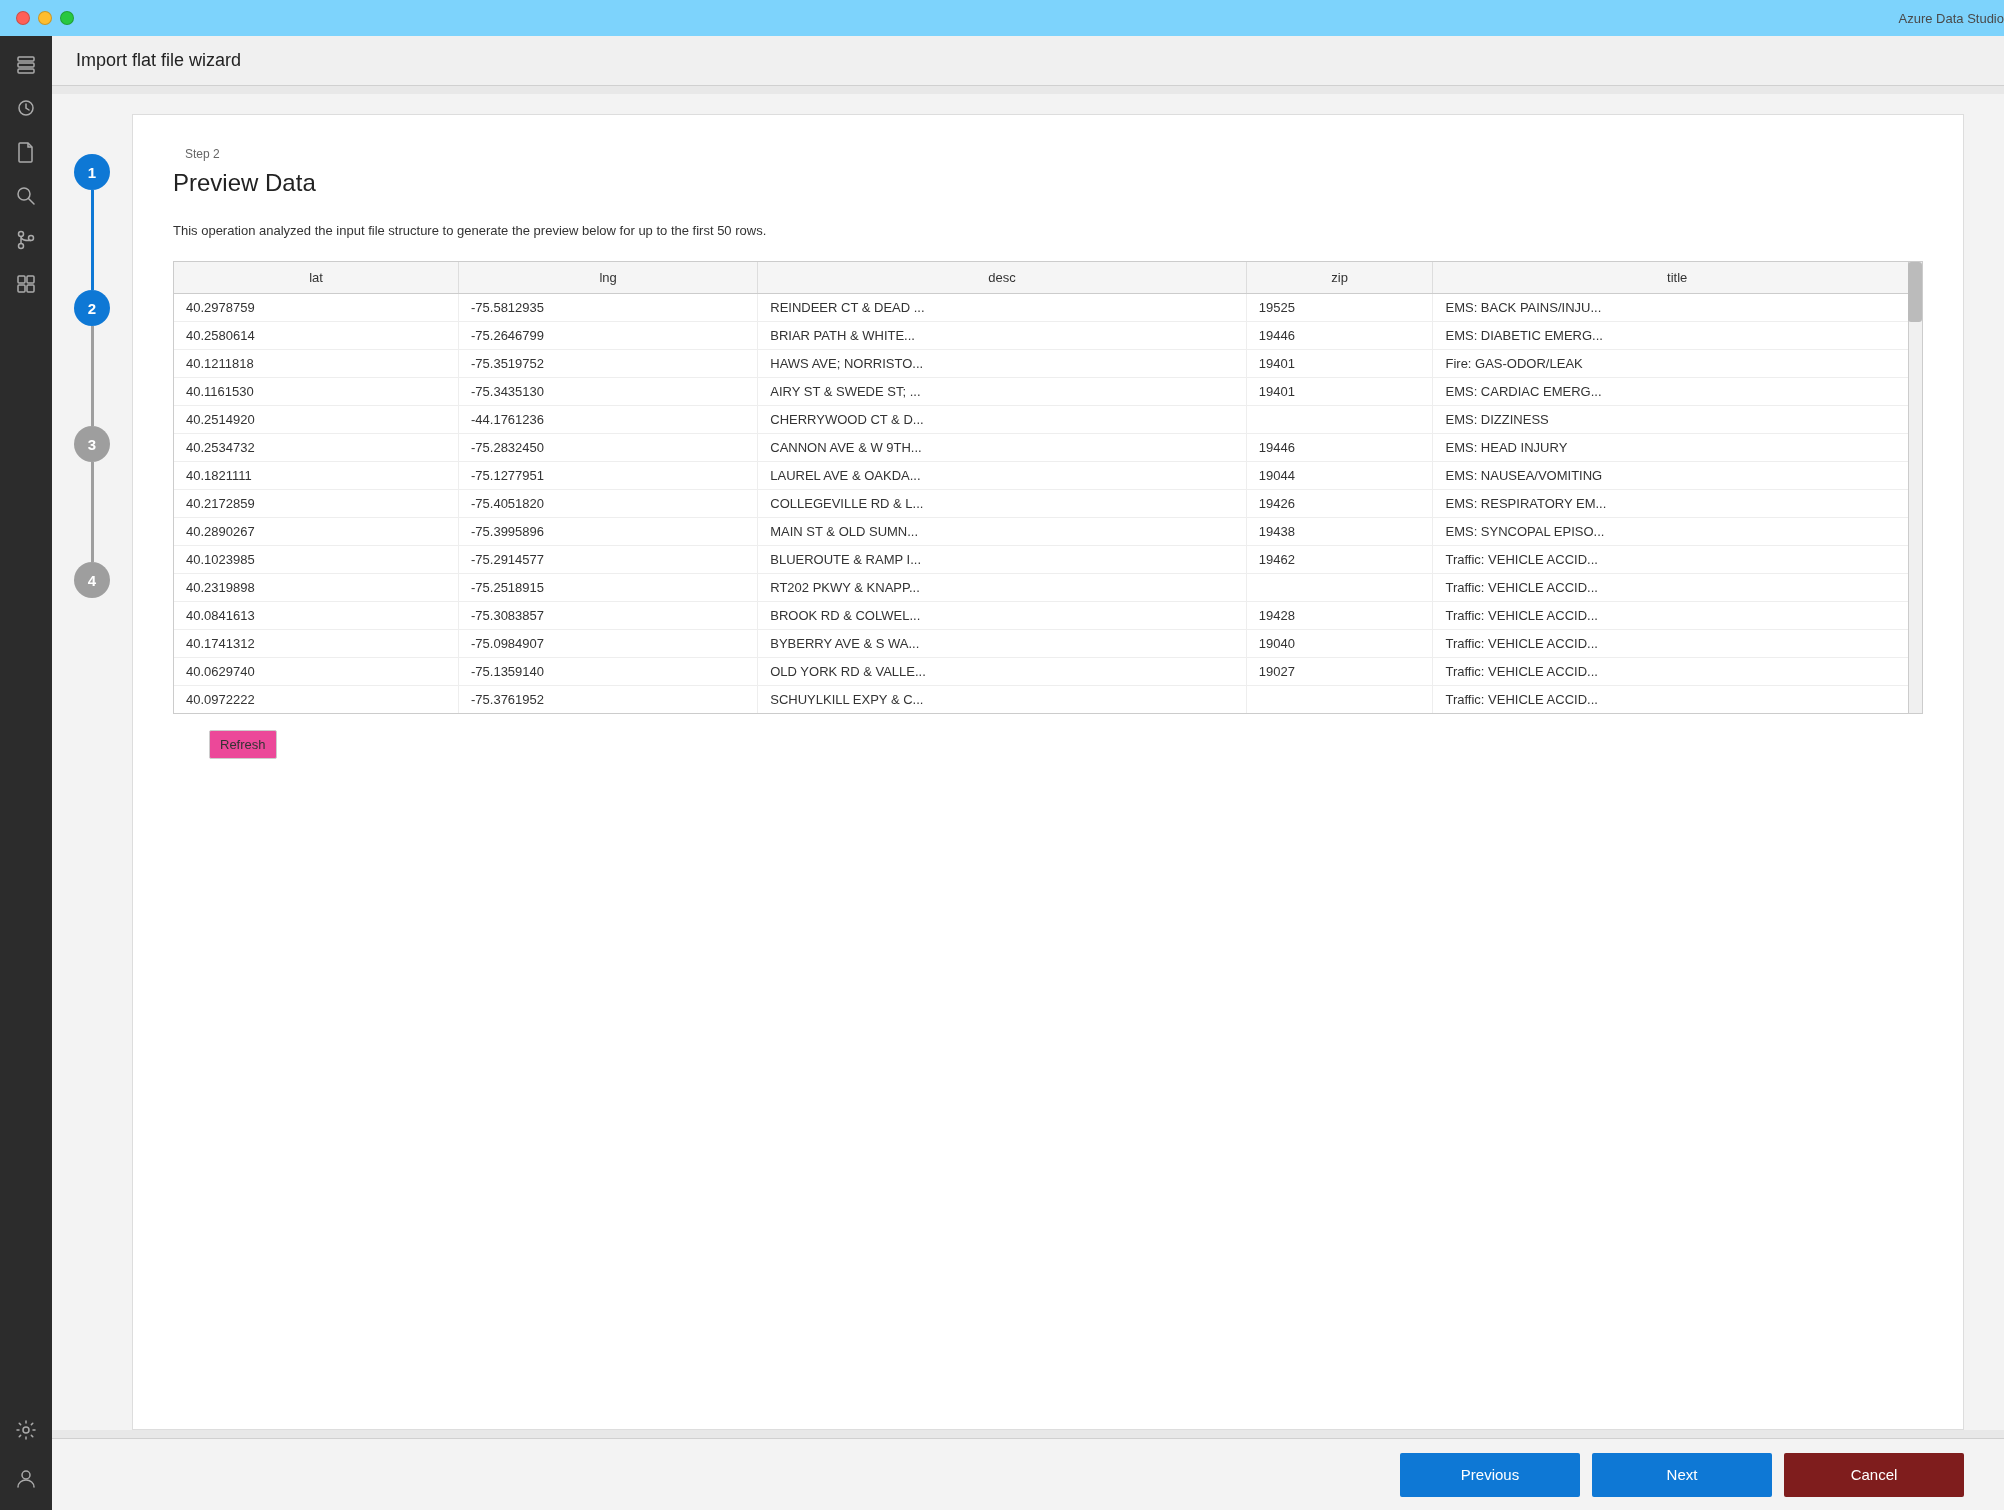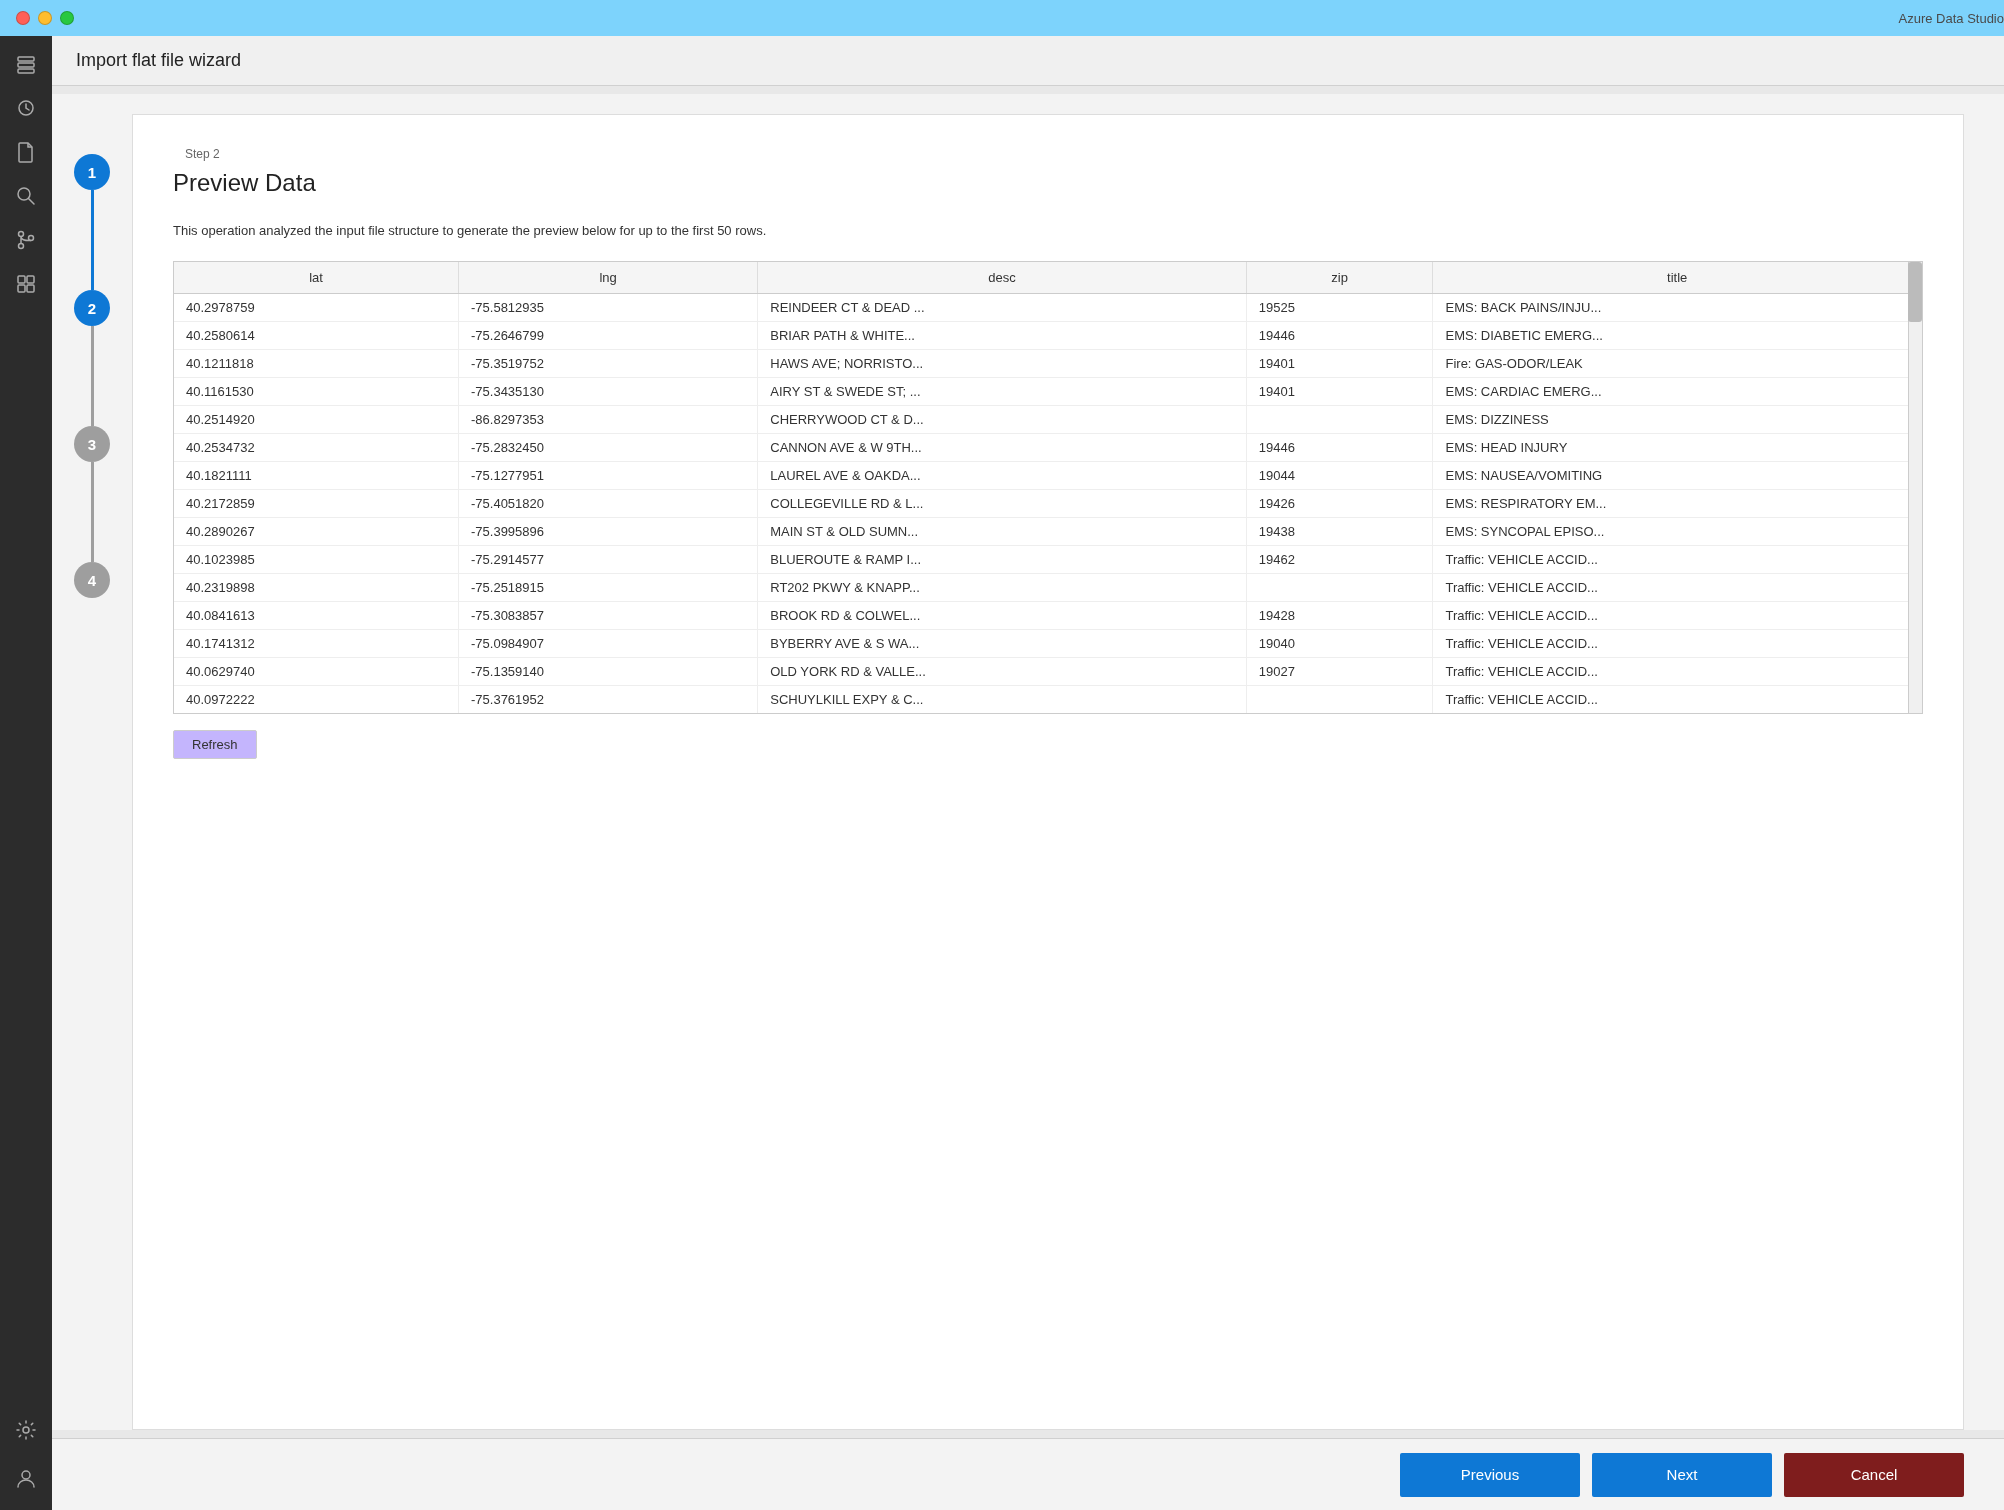--- a/index.html
+++ b/index.html
@@ -225,27 +225,28 @@
       top: 0;
       width: 14px;
       height: 60px;
       background: #bbb;
       border-radius: 3px;
     }
 
     
     .refresh-button {
       margin-top: 16px;
-      padding: 6px 18px;
-      background: #c4b5fd;
+      padding: 6px 10px;
+      background: #ec4899;
       border: 1px solid #ccc;
       color: #333;
       font-size: 13px;
       cursor: pointer;
       border-radius: 2px;
+      margin-left: 36px;
     }
 
     
     .footer {
       height: 72px;
       background: #f3f3f3;
       border-top: 1px solid #d0d0d0;
       display: flex;
       align-items: center;
       justify-content: flex-end;
@@ -415,21 +416,21 @@
                 </tr>
                 <tr>
                   <td>40.1161530</td>
                   <td>-75.3435130</td>
                   <td>AIRY ST &amp; SWEDE ST; ...</td>
                   <td>19401</td>
                   <td>EMS: CARDIAC EMERG...</td>
                 </tr>
                 <tr>
                   <td>40.2514920</td>
-                  <td>-86.8297353</td>
+                  <td>-44.1761236</td>
                   <td>CHERRYWOOD CT &amp; D...</td>
                   <td></td>
                   <td>EMS: DIZZINESS</td>
                 </tr>
                 <tr>
                   <td>40.2534732</td>
                   <td>-75.2832450</td>
                   <td>CANNON AVE &amp; W 9TH...</td>
                   <td>19446</td>
                   <td>EMS: HEAD INJURY</td>

